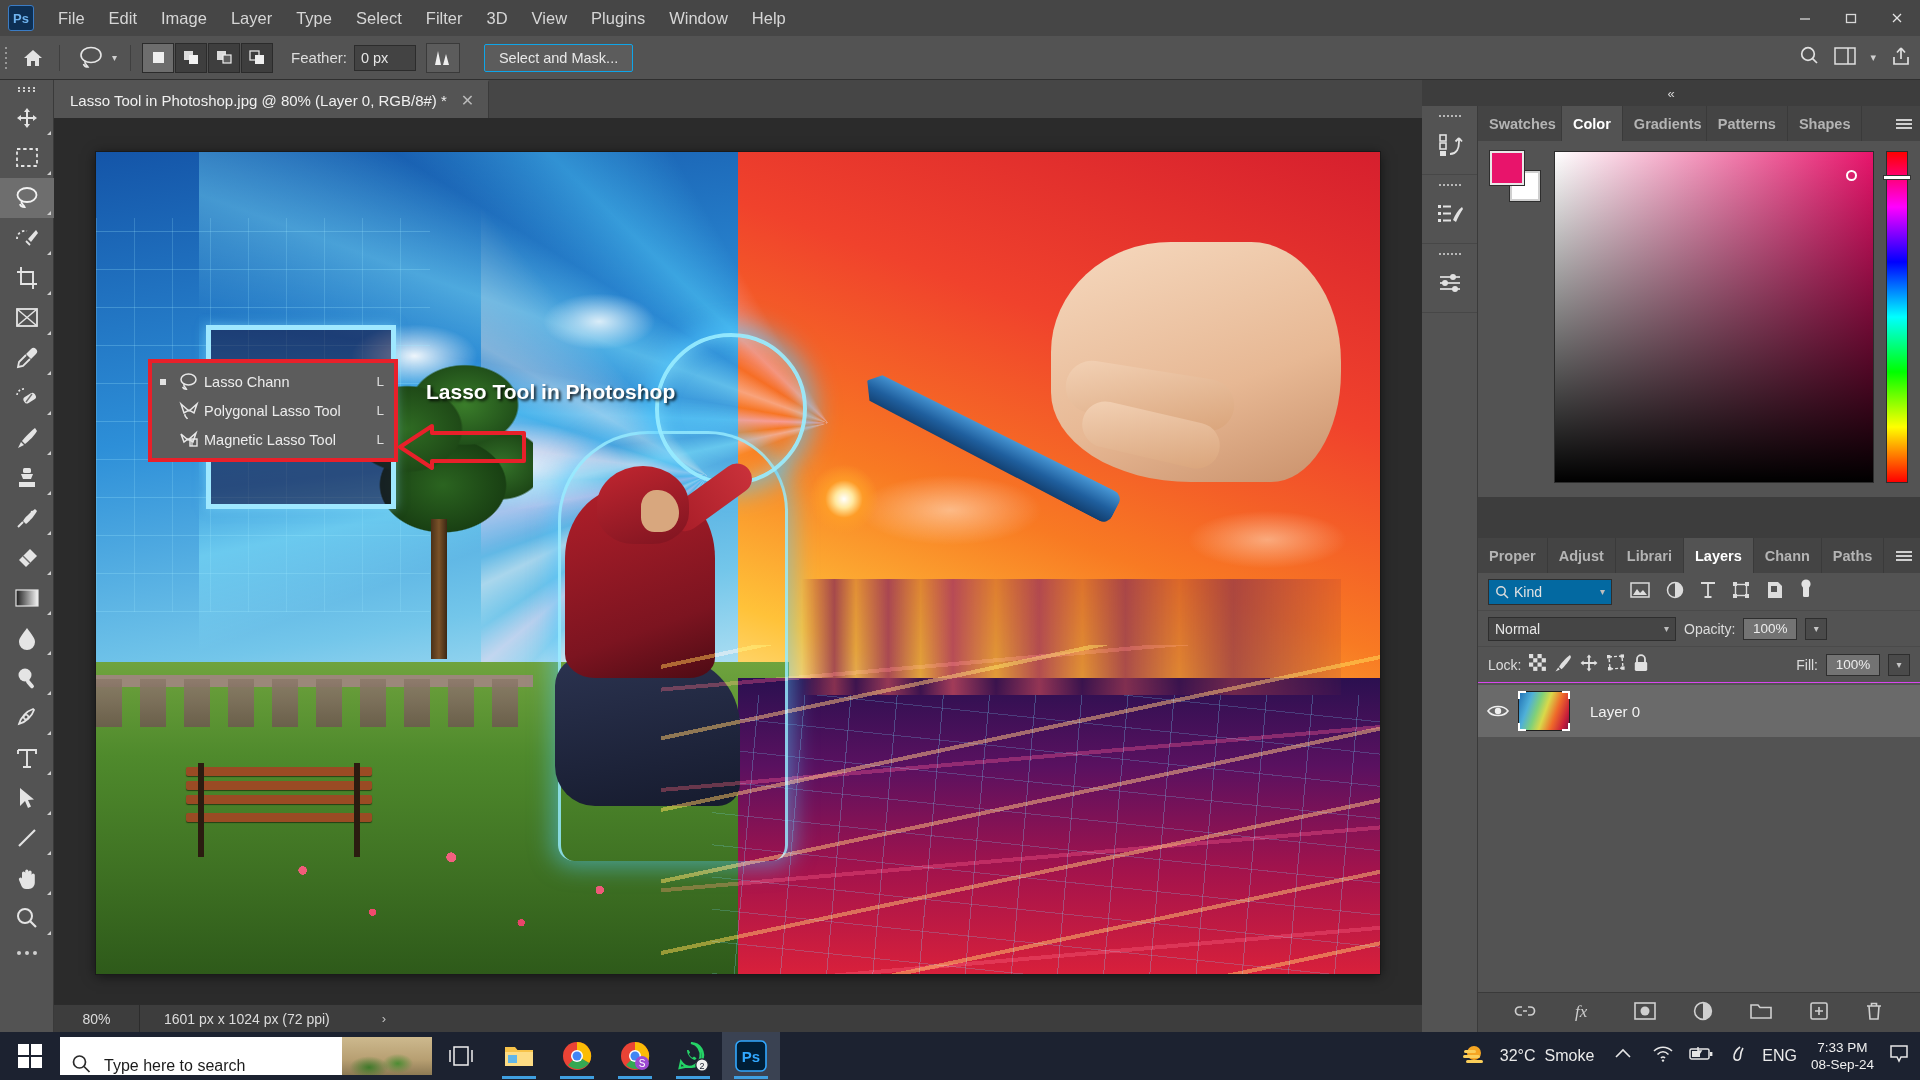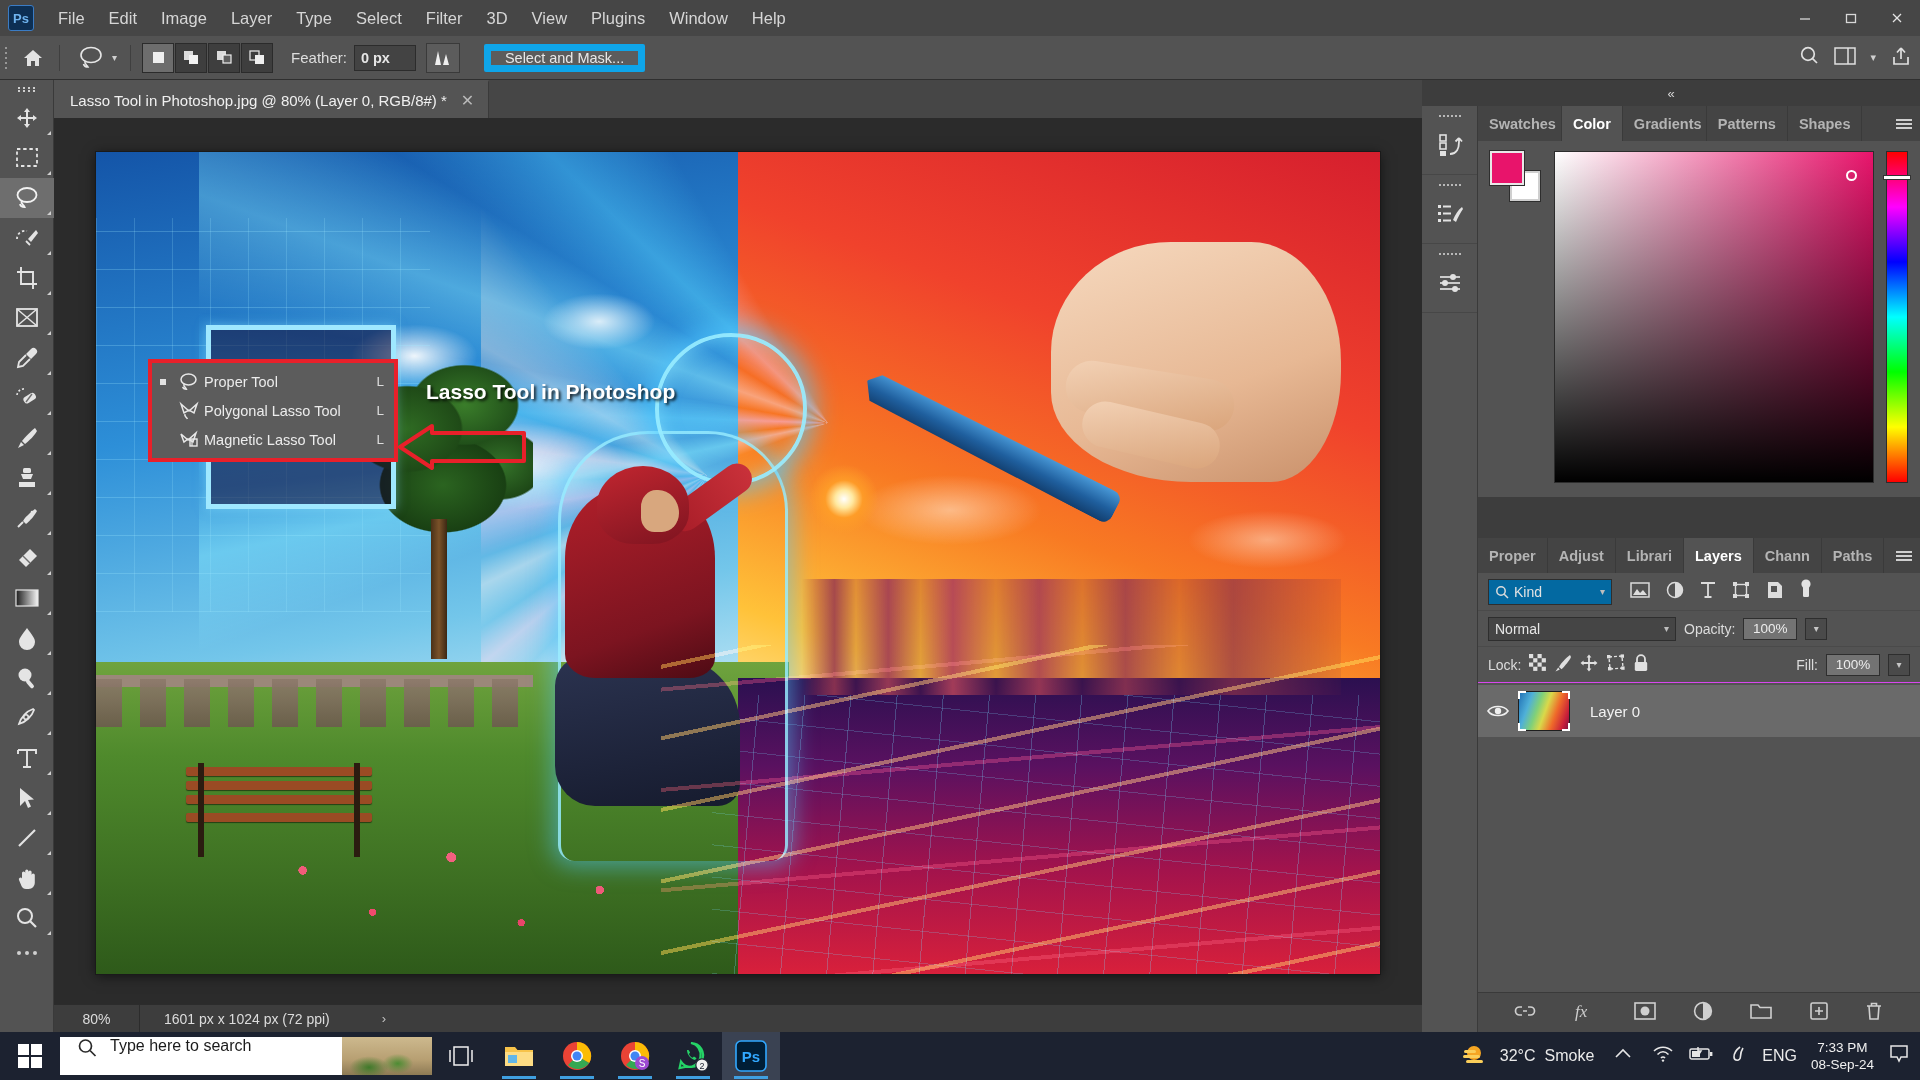--- a/index.html
+++ b/index.html
@@ -53,28 +53,28 @@
   .selmode-group { display: flex; gap: 1px; margin-left: 4px; }
   .selmode {
     width: 32px; height: 30px; background: #3e3e3e; border: 1px solid #2b2b2b;
     display: flex; align-items: center; justify-content: center;
   }
   .selmode.active { background: #6d6d6d; }
   .opt-label { color: #dedede; font-size: 15px; margin-left: 18px; }
   .opt-input {
     width: 62px; height: 26px; background: #434343; border: 1px solid #2c2c2c;
     color: #e6e6e6; font-size: 14.5px; padding: 0 6px; margin-left: 7px;
-    display: flex; align-items: center; font-weight: bold;
+    display: flex; align-items: center;
   }
   .opt-iconbtn {
     width: 34px; height: 30px; background: #5c5c5c; border: 1px solid #3a3a3a;
     display: flex; align-items: center; justify-content: center; margin-left: 10px;
   }
   .opt-btn {
-    height: 28px; background: #5c5c5c; border: 7px solid #0ea5e9; color: #e8e8e8;
+    height: 28px; background: #5c5c5c; border: 1px solid #0ea5e9; color: #e8e8e8;
     font-size: 14.5px; padding: 0 14px; display: flex; align-items: center;
     margin-left: 24px; border-radius: 2px;
   }
   .opt-right { position: absolute; right: 8px; display: flex; align-items: center; gap: 14px; }
 
   
   .toolbar {
     position: absolute; top: 80px; left: 0; width: 54px; bottom: 0;
     background: #535353; border-right: 1px solid #3a3a3a;
   }
@@ -446,22 +446,22 @@
 
   
   .taskbar {
     position: absolute; left: 0; bottom: 0; width: 1920px; height: 48px;
     background: #1c2230; display: flex; align-items: center;
   }
   .tb-start { width: 60px; height: 48px; display: flex; align-items: center; justify-content: center; }
   .win-logo { display: grid; grid-template-columns: 11px 11px; grid-template-rows: 11px 11px; gap: 2.5px; }
   .win-logo span { background: #ffffff; display: block; }
   .search-box {
-    width: 372px; height: 38px; background: #ffffff; display: flex; align-items: flex-start;
-    gap: 12px; padding: 0 16px; position: relative; overflow: hidden;
+    width: 372px; height: 38px; background: #ffffff; display: flex; align-items: flex-end;
+    gap: 12px; padding: 0 10px; position: relative; overflow: hidden;
   }
   .search-text { color: #1b1b1b; font-size: 16px; }
   .search-thumb {
     position: absolute; right: 0; top: 0; width: 90px; height: 38px;
     background:
       radial-gradient(ellipse 28px 16px at 30% 80%, #3f7a2a, rgba(0,0,0,0) 70%),
       radial-gradient(ellipse 22px 14px at 62% 70%, #4d8c33, rgba(0,0,0,0) 70%),
       linear-gradient(180deg,#cdb98e 0%,#b79f72 60%,#8d7a54 100%);
   }
   .tb-icon { width: 58px; height: 48px; display: flex; align-items: center; justify-content: center; position: relative; }
@@ -840,21 +840,21 @@
           <div class="flyout-row">
             <span class="fly-bullet">
                 <i></i>
               </span>
             <span class="fly-icon">
               <svg width="22" height="20" viewBox="0 0 22 20">
                   <ellipse cx="10.5" cy="7.5" rx="7.5" ry="5.6" fill="none" stroke="#e8e8e8" stroke-width="1.5"></ellipse>
                   <path d="M6 12 C5 14.4 7.6 15.2 8.4 17.2 C6.6 17.2 5 16.3 4.7 14.8" fill="none" stroke="#e8e8e8" stroke-width="1.5"></path>
                 </svg>
             </span>
-            <span class="fly-label">Proper Tool</span>
+            <span class="fly-label">Lasso Chann</span>
             <span class="fly-key">L</span>
           </div>
           <div class="flyout-row">
             <span class="fly-bullet"></span>
             <span class="fly-icon">
               <svg width="22" height="20" viewBox="0 0 22 20">
                   <path d="M3 3 L11 10 L19 3 L16 12 L11 9 L6 12 Z" fill="none" stroke="#e8e8e8" stroke-width="1.5"></path>
                   <path d="M7 13 C6 15.4 8.6 16 9.4 18" fill="none" stroke="#e8e8e8" stroke-width="1.5"></path>
                 </svg>
             </span>

